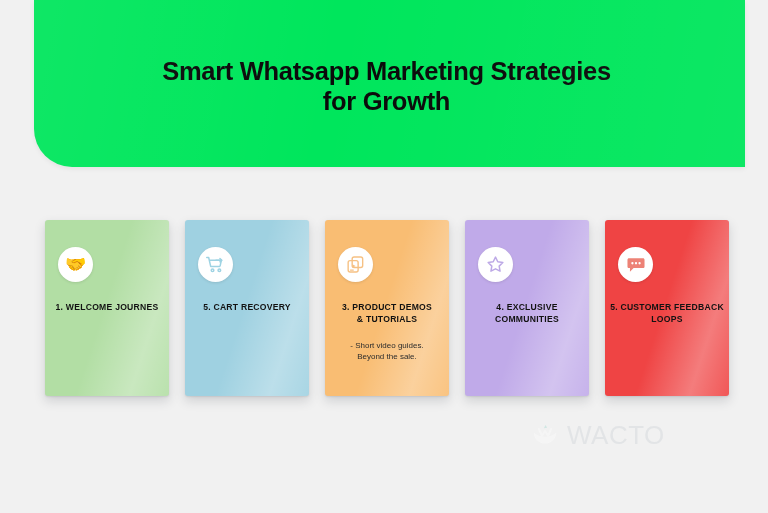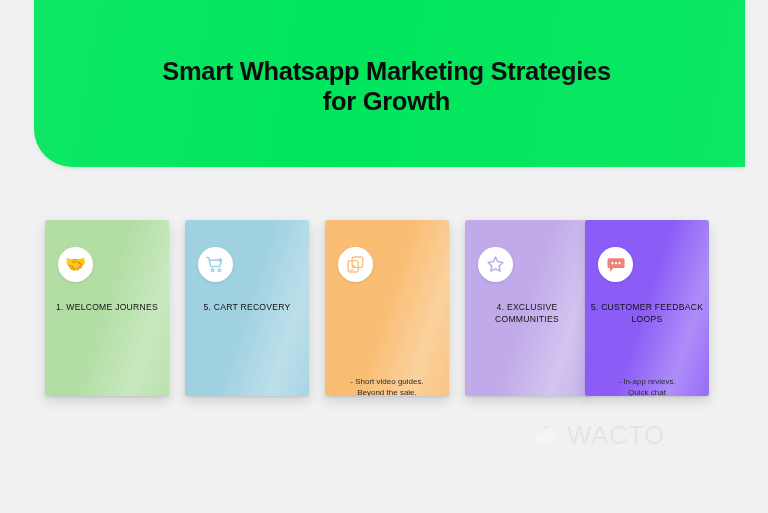--- a/index.html
+++ b/index.html
@@ -79,21 +79,21 @@
     content: "";
     position: absolute;
     inset: 0;
     background: linear-gradient(108deg, rgba(255,255,255,0.00) 0%, rgba(255,255,255,0.00) 48%, rgba(255,255,255,0.30) 78%, rgba(255,255,255,0.10) 100%);
     pointer-events: none;
   }
   .card-1 { left: 45px;  background: #b2dea4; }
   .card-2 { left: 185px; background: #9fd1e1; }
   .card-3 { left: 325px; background: #f9bd73; }
   .card-4 { left: 465px; background: #c0aae9; }
-  .card-5 { left: 585px; background: #8b5cf6; }
+  .card-5 { left: 605px; background: #ef4444; }
 
   .icon-circle {
     position: absolute;
     left: 13px;
     top: 27px;
     width: 35px;
     height: 35px;
     border-radius: 50%;
     background: #ffffff;
     box-shadow: 0 1px 3px rgba(0,0,0,0.10);
@@ -109,42 +109,42 @@
   }
 
   .card-title {
     position: absolute;
     left: 5px;
     right: 5px;
     top: 82px;
     text-align: center;
     color: #121212;
     font-size: 8.6px;
-    font-weight: 400;
+    font-weight: 700;
     letter-spacing: 0.25px;
     line-height: 11.5px;
     white-space: pre-line;
     z-index: 3;
   }
   .card-title.two-line { top: 82px; }
 
   .card-body {
     position: absolute;
     left: 4px;
     right: 4px;
     top: 114px;
     text-align: center;
     color: #2c2c2c;
     font-size: 8px;
     line-height: 11px;
     white-space: pre-line;
     z-index: 3;
   }
   .card-3 .card-body,
-  .card-5 .card-body { top: 120px; margin-top: 36px; }
+  .card-5 .card-body { top: 120px; }
 
   
   .watermark {
     position: absolute;
     left: 530px;
     top: 420px;
     display: flex;
     align-items: center;
     gap: 7px;
     opacity: 0.33;
@@ -197,20 +197,22 @@
 
     <div class="card card-3">
       <div class="icon-circle">
         <svg width="21" height="21" viewBox="0 0 24 24" fill="none" stroke="#f6c184" stroke-width="1.6" stroke-linecap="round" stroke-linejoin="round">
           <rect x="8.2" y="3.4" width="12" height="12" rx="2.2"></rect>
           <rect x="3.6" y="7.6" width="11.4" height="13" rx="2.2"></rect>
           <path d="M8.4 11.6v4.2l3.7-2.1z" fill="#f6c184" stroke="none"></path>
           <path d="M6.2 18.4h3.2"></path>
         </svg>
       </div>
+      <div class="card-title two-line">3. PRODUCT DEMOS
+&amp; TUTORIALS</div>
       <div class="card-body">- Short video guides.
 Beyond the sale.</div>
     </div>
 
     <div class="card card-4">
       <div class="icon-circle">
         <svg width="21" height="21" viewBox="0 0 24 24" fill="none" stroke="#bda9e6" stroke-width="1.7" stroke-linecap="round" stroke-linejoin="round">
           <path d="M12 3.6l2.6 5.3 5.8.85-4.2 4.1 1 5.8-5.2-2.75-5.2 2.75 1-5.8-4.2-4.1 5.8-.85z"></path>
         </svg>
       </div>
@@ -221,22 +223,20 @@
       <div class="icon-circle">
         <svg width="22" height="22" viewBox="0 0 24 24">
           <path d="M4.3 4.6h15.4c.9 0 1.6.7 1.6 1.6v7.6c0 .9-.7 1.6-1.6 1.6H9.4l-4 3.9v-3.9H4.3c-.9 0-1.6-.7-1.6-1.6V6.2c0-.9.7-1.6 1.6-1.6z" fill="#ed8276"></path>
           <circle cx="8.1" cy="10.1" r="1.25" fill="#ffffff"></circle>
           <circle cx="12" cy="10.1" r="1.25" fill="#ffffff"></circle>
           <circle cx="15.9" cy="10.1" r="1.25" fill="#ffffff"></circle>
         </svg>
       </div>
       <div class="card-title two-line">5. CUSTOMER FEEDBACK
 LOOPS</div>
-      <div class="card-body">- In-app revievs.
-Quick chat</div>
     </div>
 
   </div>
 
   <div class="watermark">
     <svg class="watermark-mark" viewBox="0 0 32 32">
       <path d="M4 13.5c0 6.4 5.3 11.6 12 11.6s12-5.2 12-11.6c-3.4 2.9-7.4 4.4-12 4.4s-8.6-1.5-12-4.4z" fill="#ffffff"></path>
       <path d="M9.5 9.6l3.2 7.2 3.3-5.1 3.3 5.1 3.2-7.2" fill="none" stroke="#ffffff" stroke-width="2.1" stroke-linecap="round" stroke-linejoin="round"></path>
       <path d="M16.6 5.2l1.6 3.1-3.4.5z" fill="#8fd3c8"></path>
     </svg>

